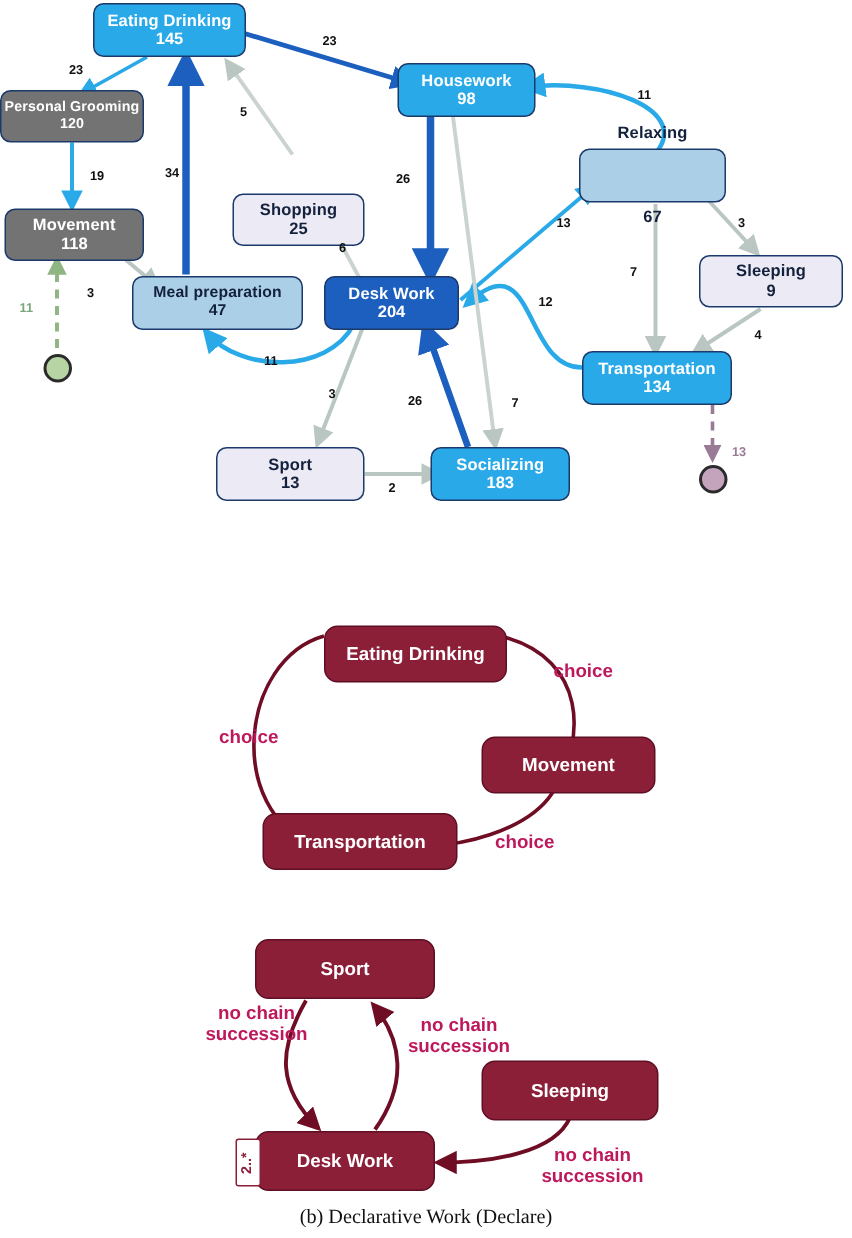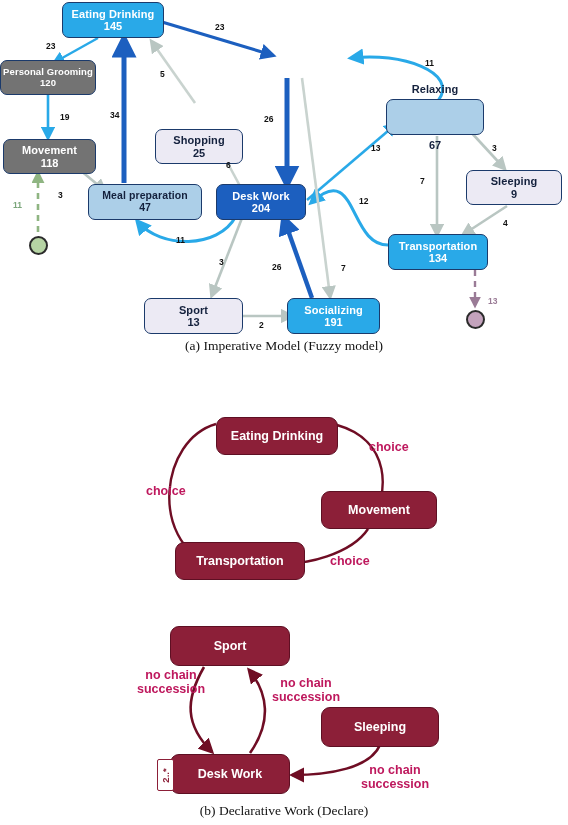--- a/index.html
+++ b/index.html
@@ -213,20 +213,24 @@
   <div class="node pale" style="left:155px; top:101px; width:88px; height:35px; font-size:11px;margin-top:28px;">
     <span class="nm">Shopping</span>
     <span class="val">25</span>
   </div>
 
   <div class="node deep" style="left:216px; top:184px; width:90px; height:36px; font-size:11px;">
     <span class="nm">Desk Work</span>
     <span class="val">204</span>
   </div>
 
+  <div class="node lvl5" style="left:265px; top:42px; width:92px; height:36px; font-size:11px;">
+    <span class="nm">Housework</span>
+    <span class="val">98</span>
+  </div>
 
   <div class="node mid" style="left:386px; top:99px; width:98px; height:36px; font-size:11px;gap:44px;">
     <span class="nm">Relaxing</span>
     <span class="val">67</span>
   </div>
 
   <div class="node pale" style="left:466px; top:170px; width:96px; height:35px; font-size:11px;">
     <span class="nm">Sleeping</span>
     <span class="val">9</span>
   </div>
@@ -236,21 +240,21 @@
     <span class="val">134</span>
   </div>
 
   <div class="node pale" style="left:144px; top:298px; width:99px; height:36px; font-size:11px;">
     <span class="nm">Sport</span>
     <span class="val">13</span>
   </div>
 
   <div class="node lvl5" style="left:287px; top:298px; width:93px; height:36px; font-size:11px;justify-content:center;">
     <span class="nm">Socializing</span>
-    <span class="val">191</span>
+    <span class="val">183</span>
   </div>
 
   <div class="marker start" style="left:29px; top:236px;"></div>
   <div class="marker end" style="left:466px; top:310px;"></div>
 
   <div class="elabel green" style="left:13px; top:200px;">11</div>
   <div class="elabel" style="left:46px; top:41px;">23</div>
   <div class="elabel" style="left:215px; top:22px;">23</div>
   <div class="elabel" style="left:32px; top:112px;margin-left:28px;">19</div>
   <div class="elabel" style="left:58px; top:190px;">3</div>
@@ -264,21 +268,20 @@
   <div class="elabel" style="left:272px; top:262px;">26</div>
   <div class="elabel" style="left:371px; top:143px;">13</div>
   <div class="elabel" style="left:425px; top:58px;">11</div>
   <div class="elabel" style="left:492px; top:143px;">3</div>
   <div class="elabel" style="left:420px; top:176px;">7</div>
   <div class="elabel" style="left:503px; top:218px;">4</div>
   <div class="elabel" style="left:359px; top:196px;">12</div>
   <div class="elabel" style="left:341px; top:263px;">7</div>
   <div class="elabel purple" style="left:488px; top:296px;">13</div>
 
-  <div class="caption" style="top:338px;">(a) Imperative Model (Fuzzy model)</div>
 
   <svg class="layer" viewBox="0 0 568 825">
     <g fill="none" stroke="#6f0d24" stroke-width="2.4">
 
       <path d="M 216 424 C 160 440 150 540 210 564"></path>
 
       <path d="M 337 425 C 390 440 392 492 368 529"></path>
 
       <path d="M 368 529 C 350 556 300 564 298 562"></path>
     </g>

